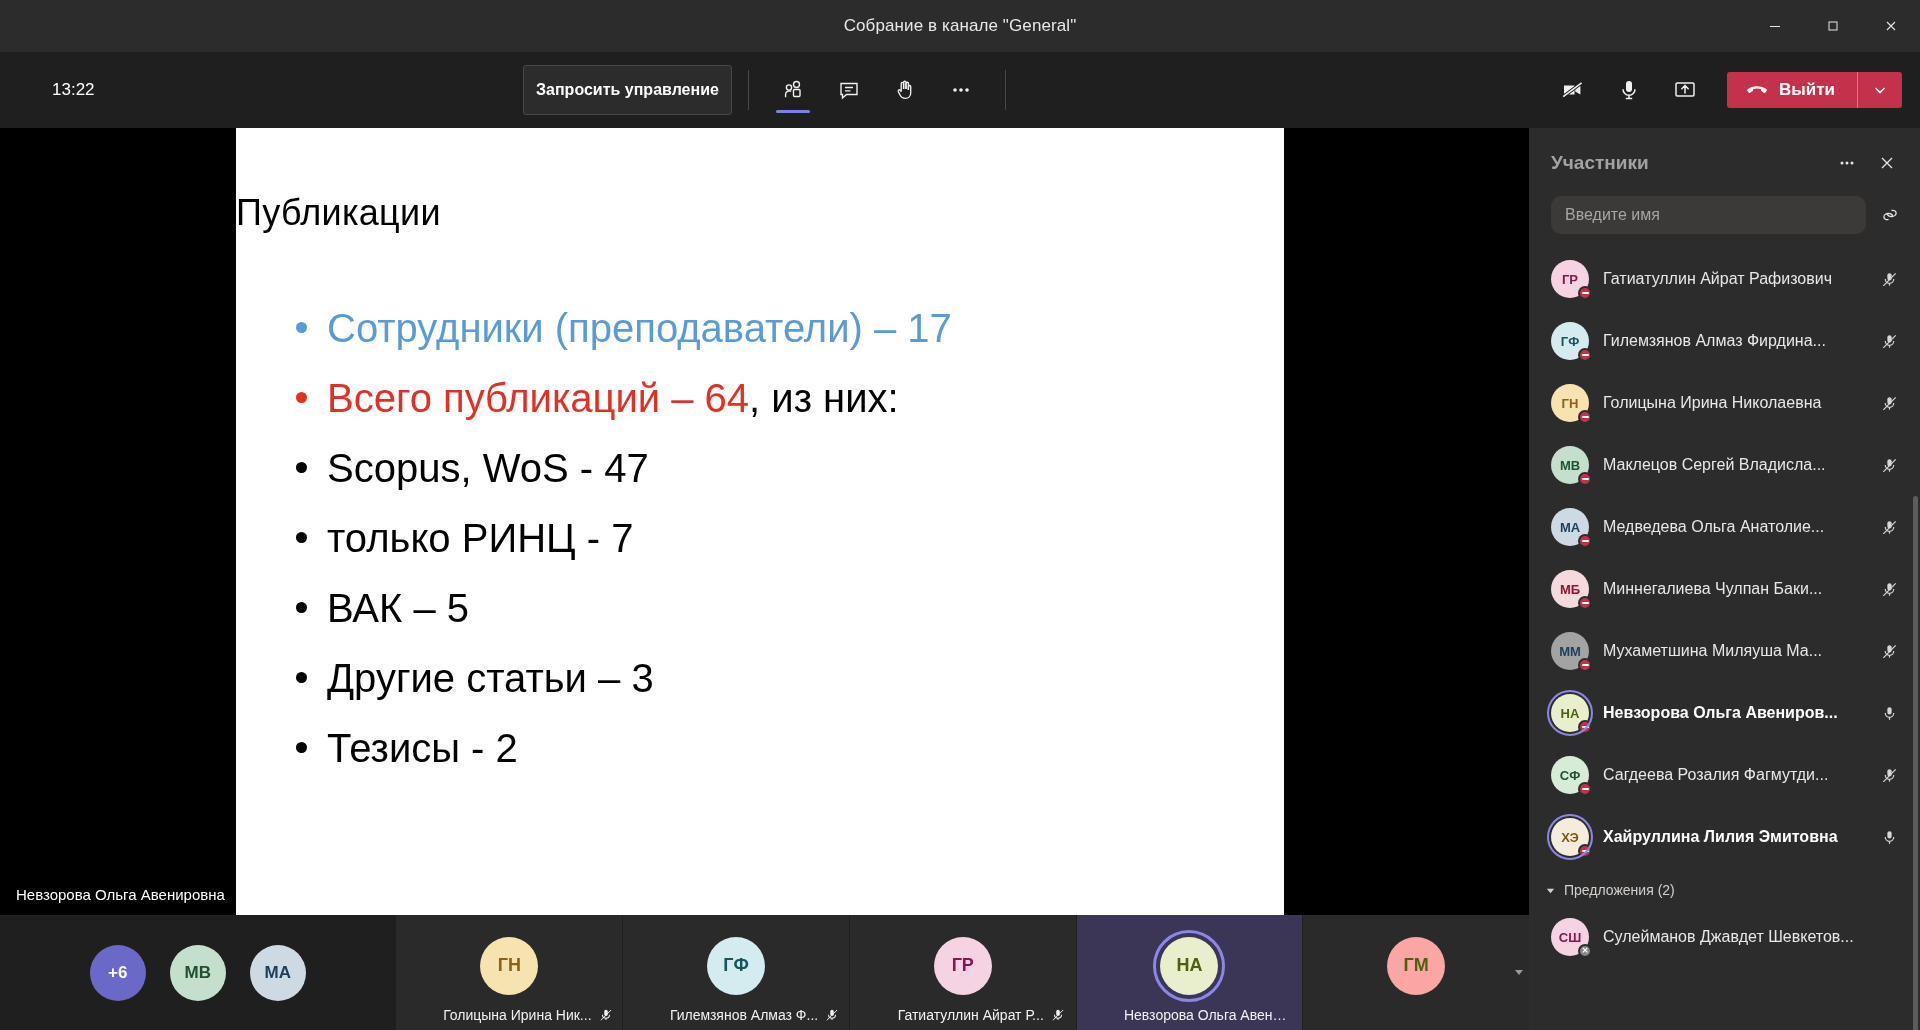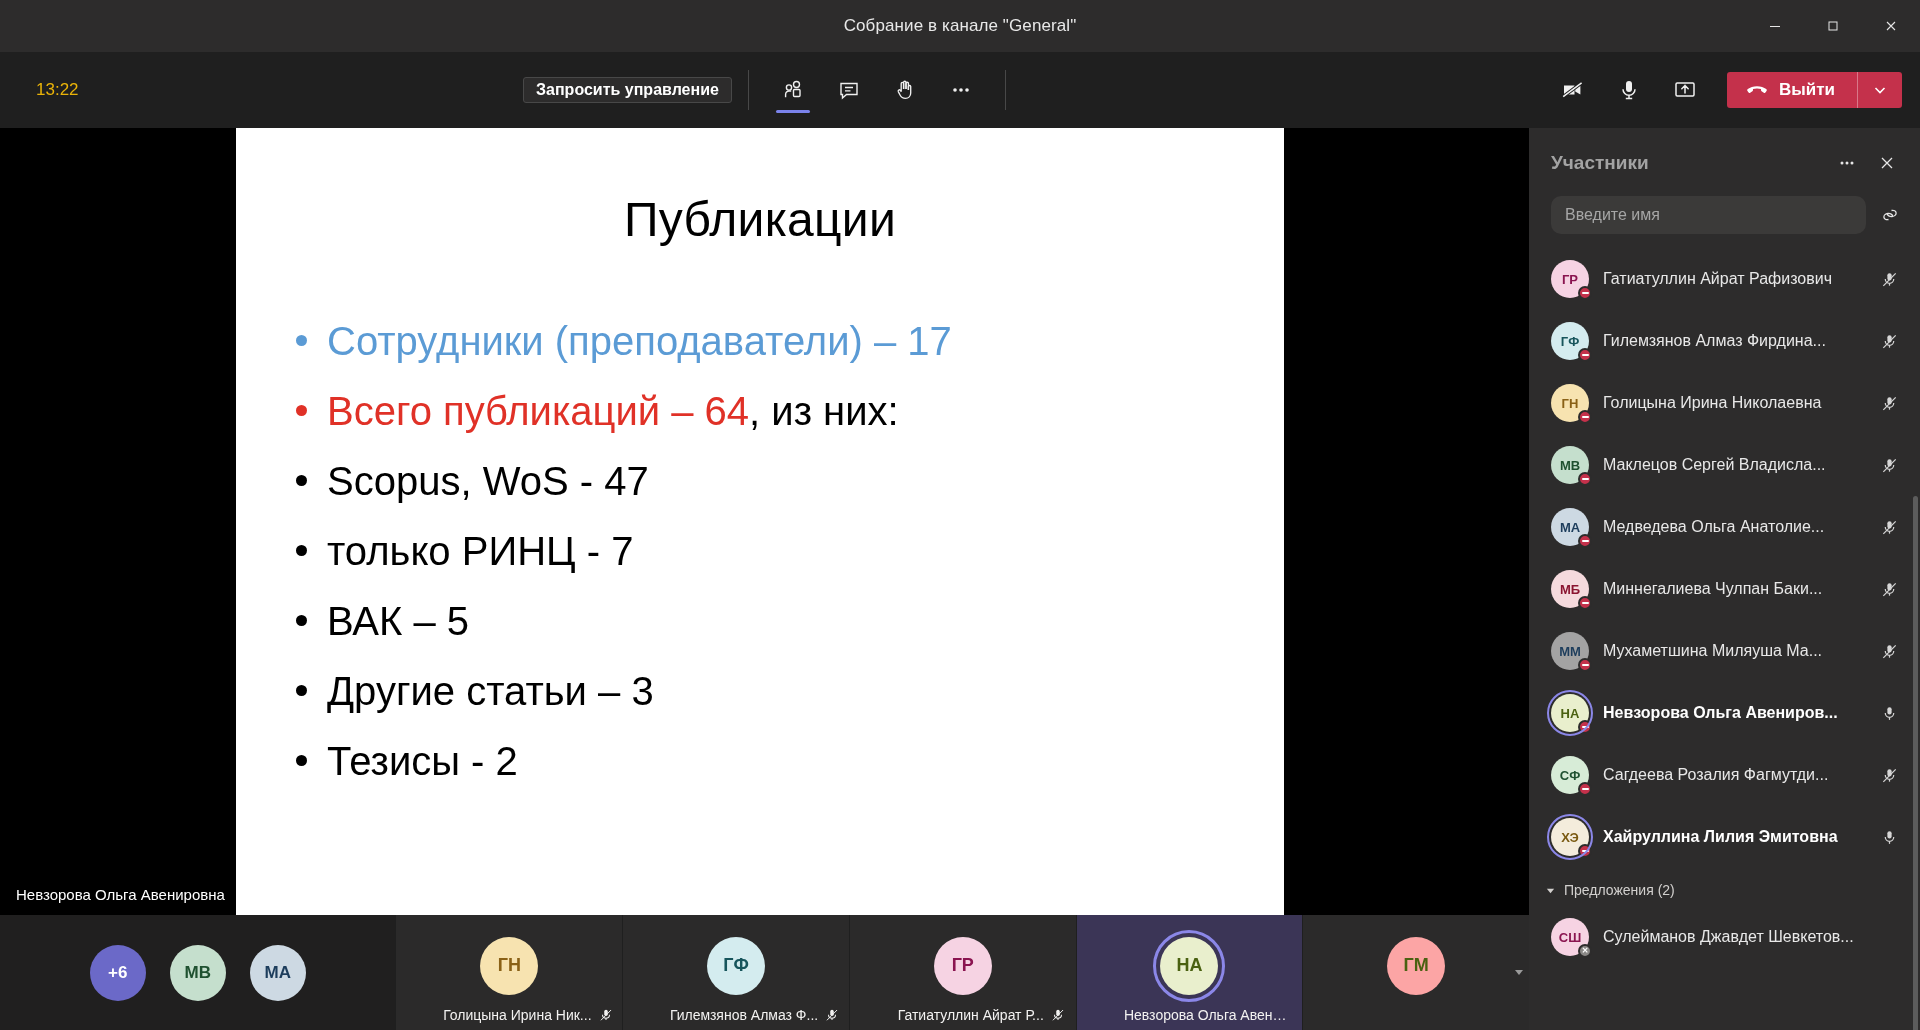--- a/index.html
+++ b/index.html
@@ -22,24 +22,24 @@
     width: 58px; height: 52px; display: flex; align-items: center; justify-content: center;
     color: #e6e6e6;
   }
   .win-btn svg { display: block; }
 
   
   .toolbar {
     position: absolute; left: 0; top: 52px; width: 1920px; height: 76px;
     background: #1f1f1f; display: flex; align-items: center;
   }
-  .clock { position: absolute; left: 36px; color: #eab308; font-size: 17px; }
+  .clock { position: absolute; left: 52px; color: #ffffff; font-size: 17px; }
   .toolbar-center { margin-left: auto; display: flex; align-items: center; }
   .req-control-btn {
-    height: 26px; padding: 0 12px; background: #2d2c2c; border: 1px solid #484848;
+    height: 50px; padding: 0 12px; background: #2d2c2c; border: 1px solid #484848;
     border-radius: 3px; color: #ffffff; font-size: 16px; font-weight: 600;
     display: flex; align-items: center; justify-content: center; cursor: pointer;
     white-space: nowrap;
   }
   .tb-sep { width: 1px; height: 40px; background: #484848; margin: 0 16px; }
   .tb-icons { display: flex; align-items: center; }
   .tb-btn {
     position: relative; width: 56px; height: 52px; display: flex; align-items: center;
     justify-content: center; color: #f0f0f0; cursor: pointer; border-radius: 3px;
   }
@@ -61,21 +61,21 @@
 
   
   .stage {
     position: absolute; left: 0; top: 128px; width: 1529px; height: 787px; background: #000;
   }
   .slide {
     position: absolute; left: 236px; top: 0; width: 1048px; height: 787px;
     background: #ffffff; overflow: hidden;
   }
   .slide-title {
-    text-align: center; color: #000; font-size: 48px; font-weight: 400;
+    text-align: left; color: #000; font-size: 36px; font-weight: 400;
     margin-top: 64px; letter-spacing: .3px;
   }
   .bullets { margin: 74px 0 0 52px; list-style: none; }
   .bullets li {
     display: flex; align-items: baseline; gap: 20px;
     font-size: 40px; color: #000; line-height: 1.0; margin-bottom: 30px;
     font-weight: 400;
   }
   .bullets li .dot {
     flex: 0 0 auto; width: 11px; height: 11px; border-radius: 50%;

